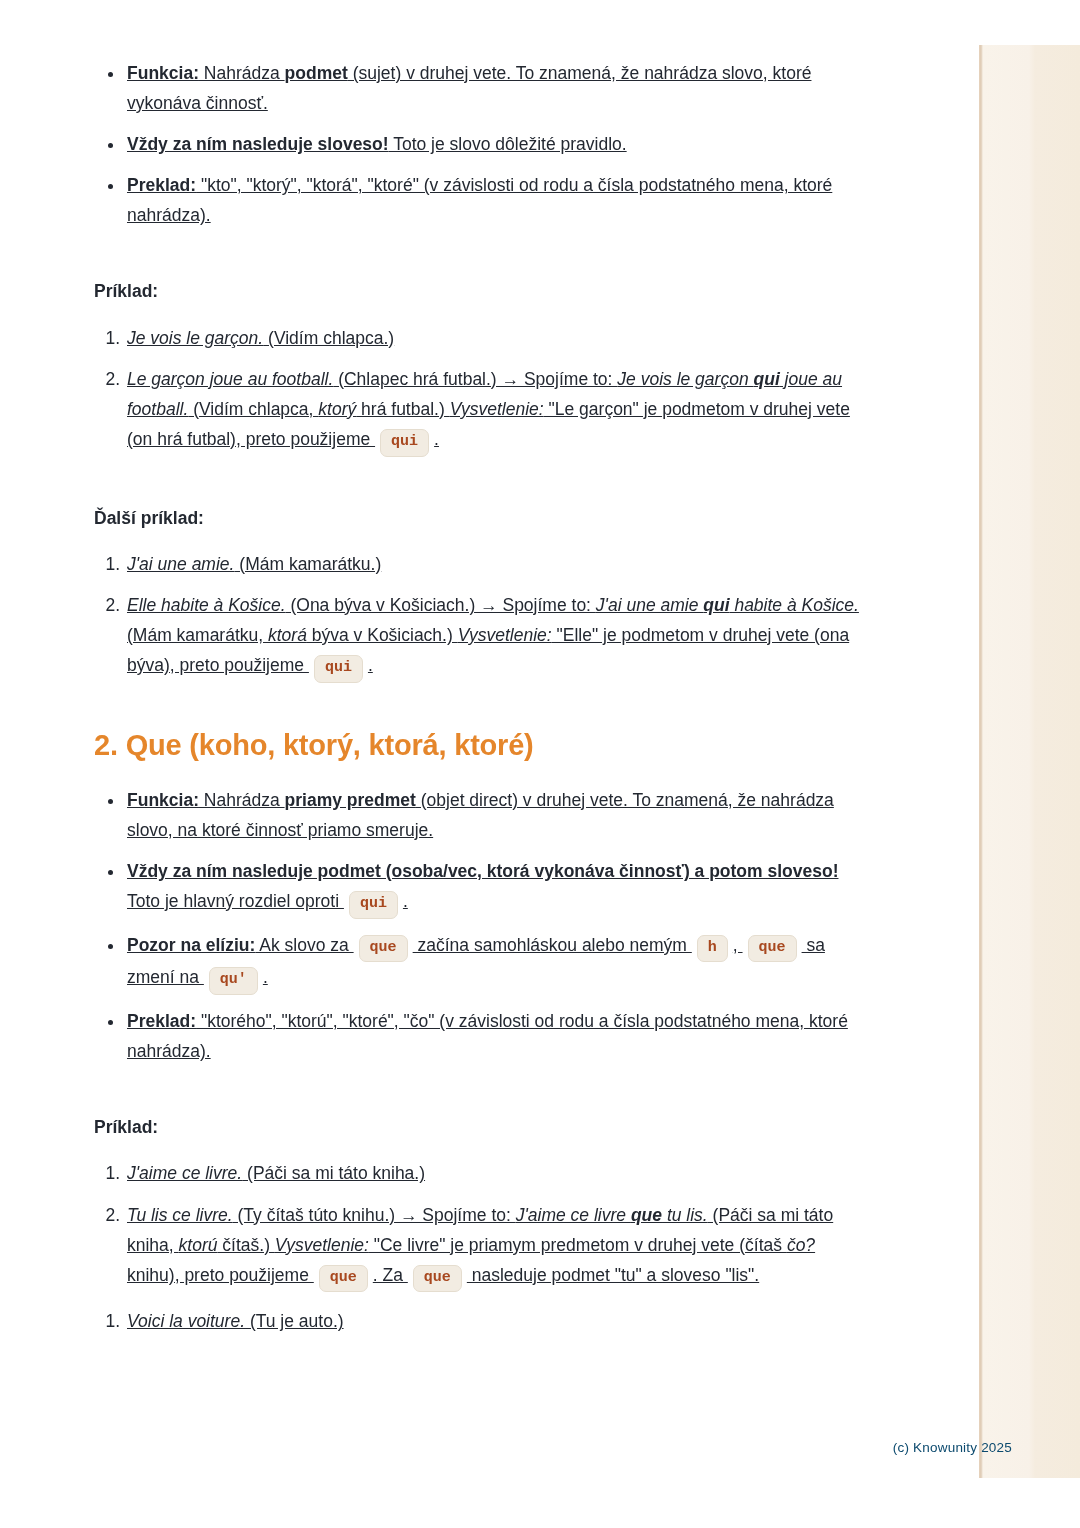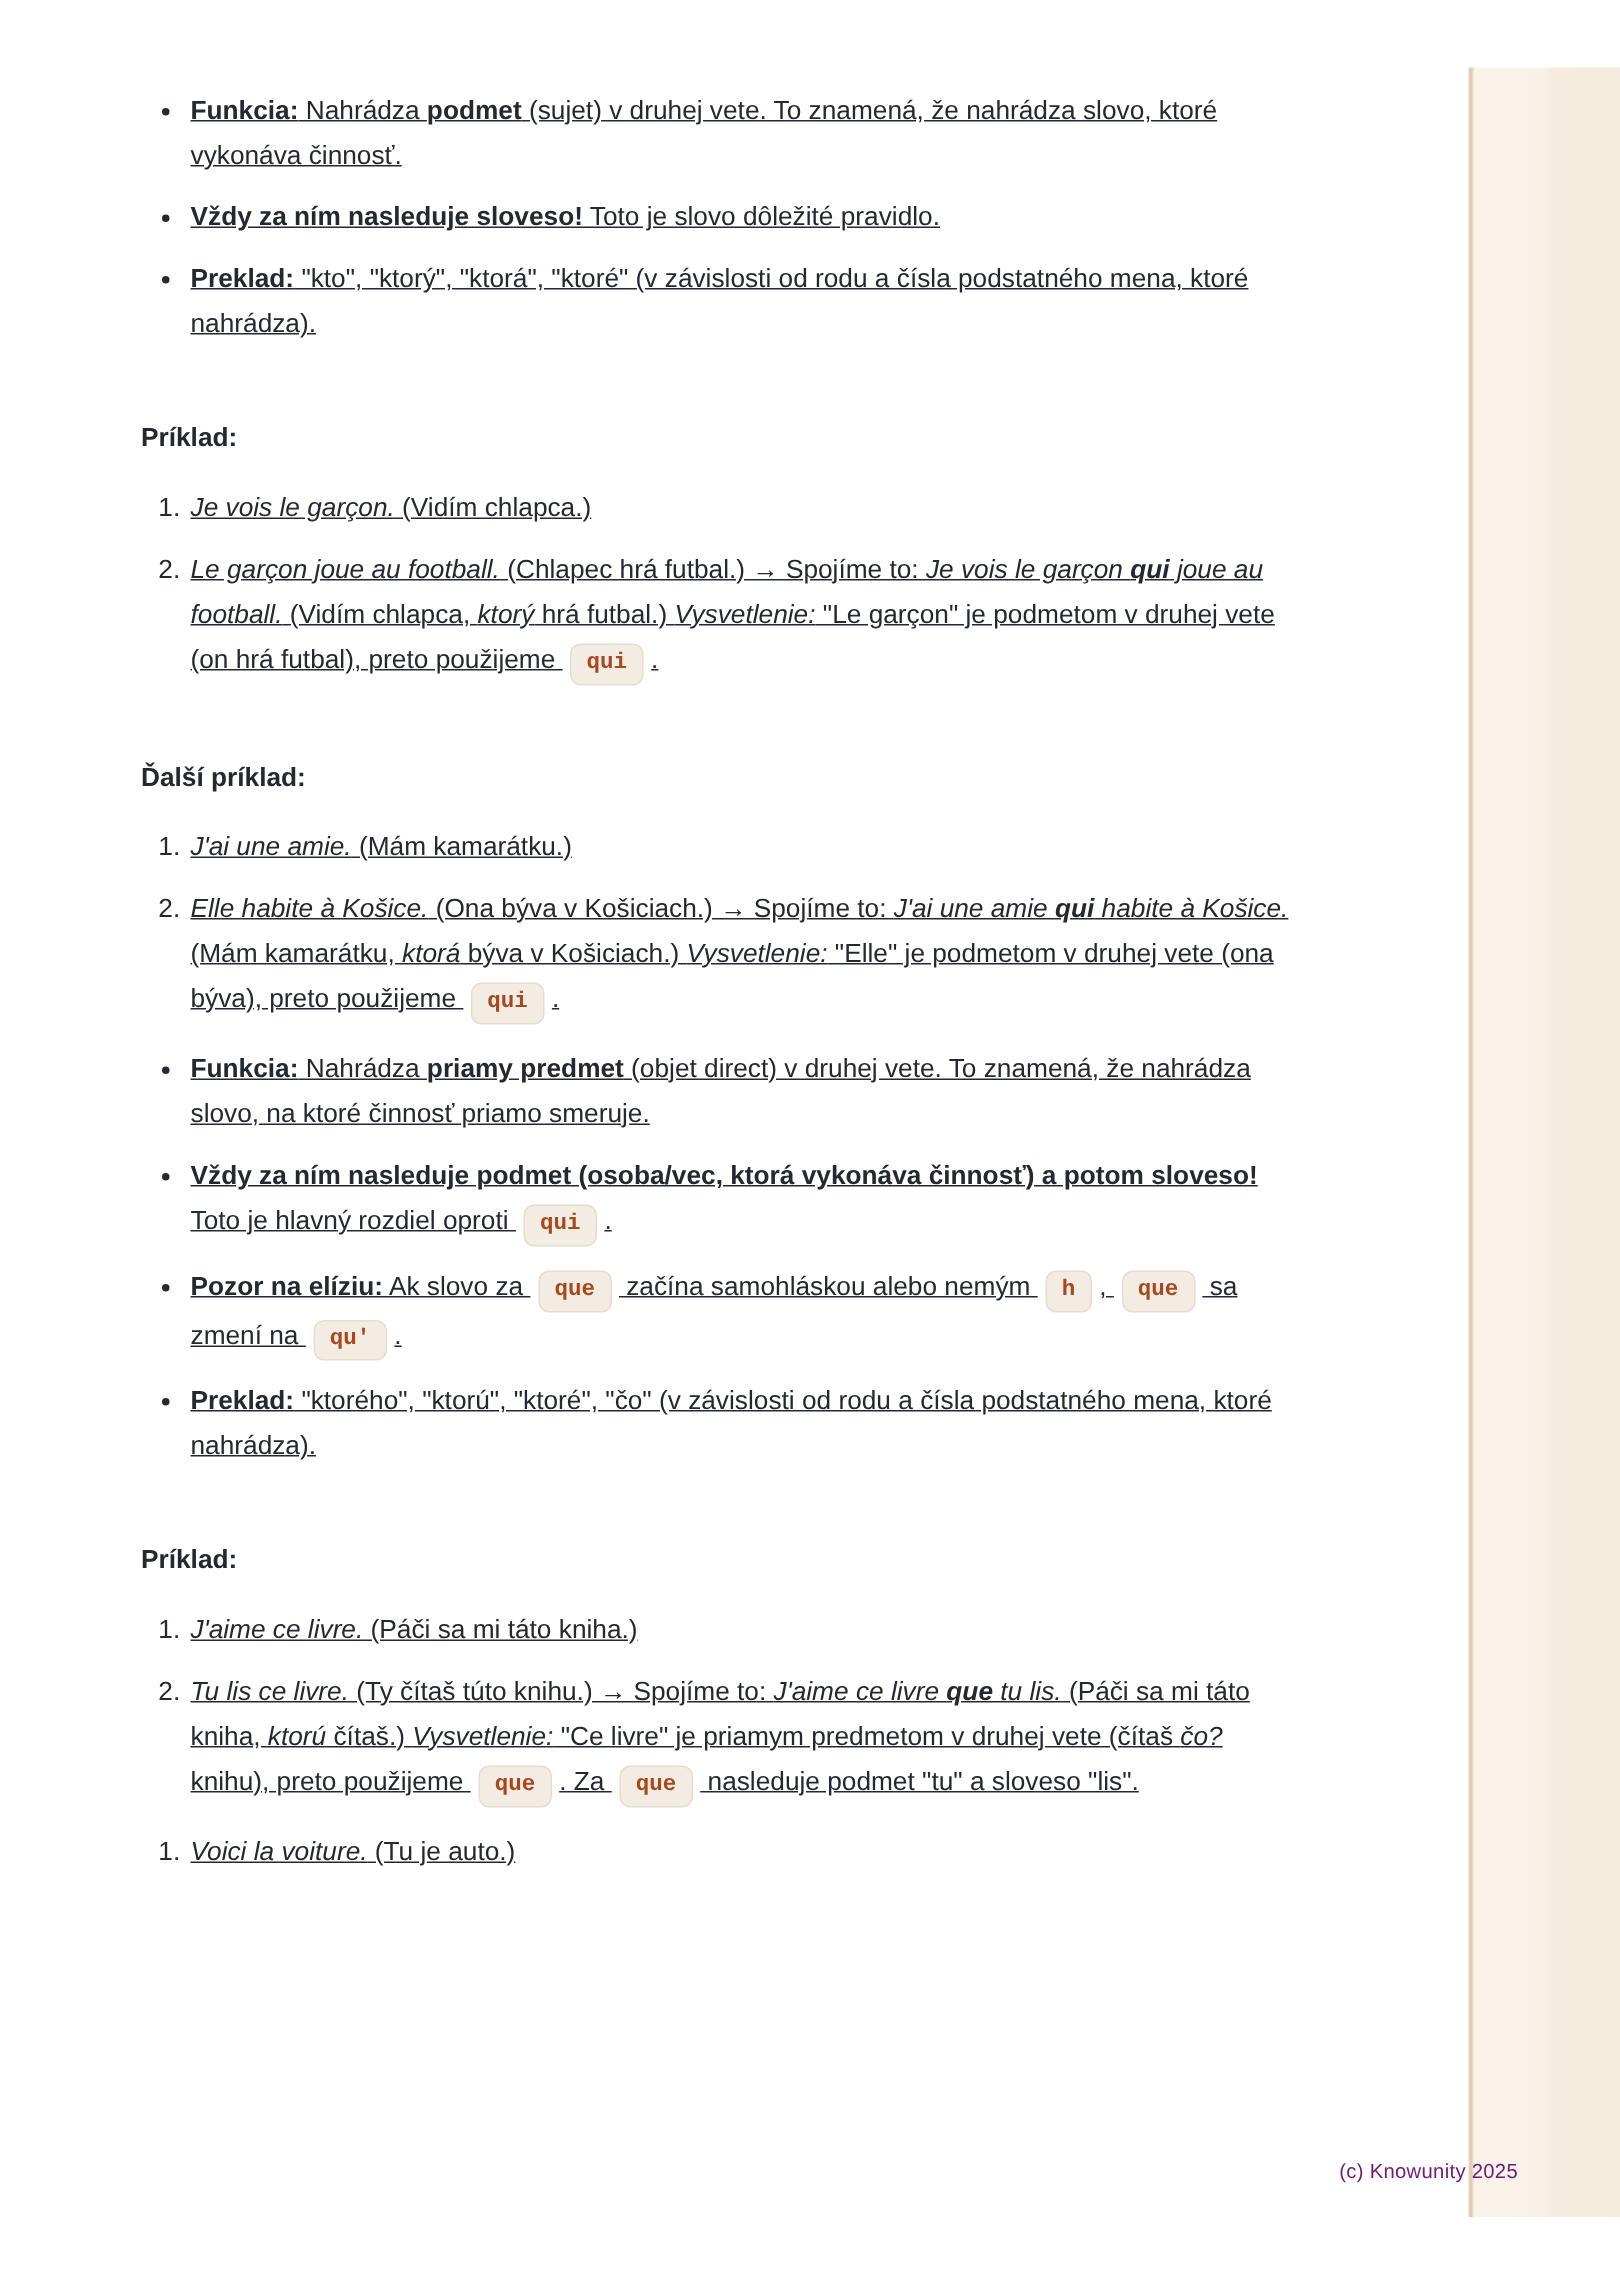--- a/index.html
+++ b/index.html
@@ -61,21 +61,21 @@
       #decbb5 2px,
       #f9f3ea 4px,
       #f8f1e8 50px,
       #f5ecdf 56px,
       #f4ebdc 101px);
   }
   .watermark{
     position:absolute;
     right:68px;bottom:73px;
     font-size:13.5px;
-    color:#701a75;
+    color:#0c4a6e;
     z-index:3;
     letter-spacing:0.2px;
   }
 </style>
 </head>
 <body>
 
 <div class="side-strip"></div>
 
 <main class="doc">
@@ -87,20 +87,21 @@
     <p class="lead">Príklad:</p>
     <ol>
       <li><span class="i">Je vois le garçon.</span><span> (Vidím chlapca.)</span></li>
       <li><span class="i">Le garçon joue au football.</span><span> (Chlapec hrá futbal.) → Spojíme to: </span><span class="i">Je vois le garçon </span><span class="b i">qui</span><span class="i"> joue au football.</span><span> (Vidím chlapca, </span><span class="i">ktorý</span><span> hrá futbal.) </span><span class="i">Vysvetlenie:</span><span> "Le garçon" je podmetom v druhej vete (on hrá futbal), preto použijeme </span><code class="code" style="color: rgb(168, 72, 31); background: rgb(242, 236, 226); border: 1px solid rgb(229, 221, 207);">qui</code><span>.</span></li>
     </ol>
     <p class="lead">Ďalší príklad:</p>
     <ol>
       <li><span class="i">J'ai une amie.</span><span> (Mám kamarátku.)</span></li>
       <li><span class="i">Elle habite à Košice.</span><span> (Ona býva v Košiciach.) → Spojíme to: </span><span class="i">J'ai une amie </span><span class="b i">qui</span><span class="i"> habite à Košice.</span><span> (Mám kamarátku, </span><span class="i">ktorá</span><span> býva v Košiciach.) </span><span class="i">Vysvetlenie:</span><span> "Elle" je podmetom v druhej vete (ona býva), preto použijeme </span><code class="code" style="color: rgb(168, 72, 31); background: rgb(242, 236, 226); border: 1px solid rgb(229, 221, 207);">qui</code><span>.</span></li>
     </ol>
+    <h2 class="section" style="color: rgb(229, 134, 43);">2. Que (koho, ktorý, ktorá, ktoré)</h2>
     <ul>
       <li><span class="b">Funkcia:</span><span> Nahrádza </span><span class="b">priamy predmet</span><span> (objet direct) v druhej vete. To znamená, že nahrádza slovo, na ktoré činnosť priamo smeruje.</span></li>
       <li><span class="b">Vždy za ním nasleduje podmet (osoba/vec, ktorá vykonáva činnosť) a potom sloveso!</span><span> Toto je hlavný rozdiel oproti </span><code class="code" style="color: rgb(168, 72, 31); background: rgb(242, 236, 226); border: 1px solid rgb(229, 221, 207);">qui</code><span>.</span></li>
       <li><span class="b">Pozor na elíziu:</span><span> Ak slovo za </span><code class="code" style="color: rgb(168, 72, 31); background: rgb(242, 236, 226); border: 1px solid rgb(229, 221, 207);">que</code><span> začína samohláskou alebo nemým </span><code class="code" style="color: rgb(168, 72, 31); background: rgb(242, 236, 226); border: 1px solid rgb(229, 221, 207);">h</code><span>, </span><code class="code" style="color: rgb(168, 72, 31); background: rgb(242, 236, 226); border: 1px solid rgb(229, 221, 207);">que</code><span> sa zmení na </span><code class="code" style="color: rgb(168, 72, 31); background: rgb(242, 236, 226); border: 1px solid rgb(229, 221, 207);">qu'</code><span>.</span></li>
       <li><span class="b">Preklad:</span><span> "ktorého", "ktorú", "ktoré", "čo" (v závislosti od rodu a čísla podstatného mena, ktoré nahrádza).</span></li>
     </ul>
     <p class="lead">Príklad:</p>
     <ol>
       <li><span class="i">J'aime ce livre.</span><span> (Páči sa mi táto kniha.)</span></li>
       <li><span class="i">Tu lis ce livre.</span><span> (Ty čítaš túto knihu.) → Spojíme to: </span><span class="i">J'aime ce livre </span><span class="b i">que</span><span class="i"> tu lis.</span><span> (Páči sa mi táto kniha, </span><span class="i">ktorú</span><span> čítaš.) </span><span class="i">Vysvetlenie:</span><span> "Ce livre" je priamym predmetom v druhej vete (čítaš </span><span class="i">čo?</span><span> knihu), preto použijeme </span><code class="code" style="color: rgb(168, 72, 31); background: rgb(242, 236, 226); border: 1px solid rgb(229, 221, 207);">que</code><span>. Za </span><code class="code" style="color: rgb(168, 72, 31); background: rgb(242, 236, 226); border: 1px solid rgb(229, 221, 207);">que</code><span> nasleduje podmet "tu" a sloveso "lis".</span></li>

